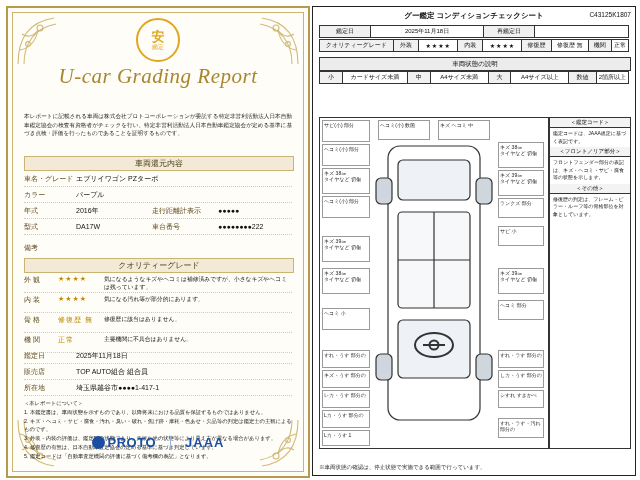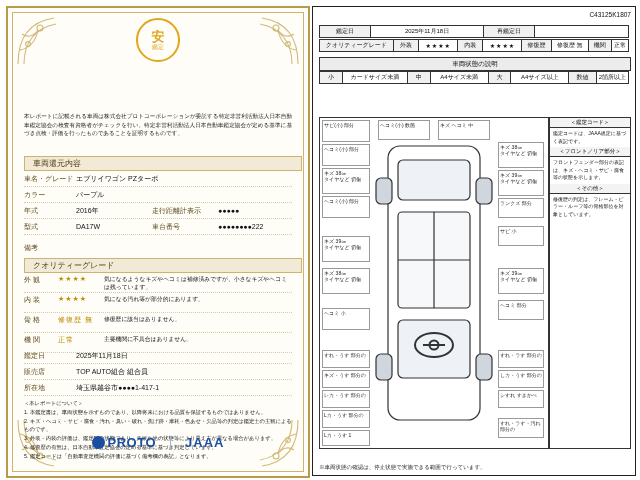--- a/index.html
+++ b/index.html
@@ -17,21 +17,21 @@
   .seal b{font-size:13px;font-weight:700;}
   .seal span{font-size:6px;margin-top:1px;}
 
   .title{position:absolute;top:56px;left:0;width:100%;text-align:center;font-family:"Liberation Serif",serif;
          font-style:italic;font-size:21px;color:#a8862f;letter-spacing:.5px;}
   .subttl{position:absolute;top:88px;left:0;width:100%;text-align:center;font-size:8px;color:#333;}
 
   .blurb{position:absolute;left:16px;top:104px;width:268px;font-size:5.6px;line-height:1.55;color:#222;text-align:justify;}
 
   .sechdr{position:absolute;left:16px;width:268px;height:13px;background:#f2ead6;border:1px solid #cbb371;
-          font-size:8px;line-height:13px;color:#4a3c16;padding-left:8px;}
+          font-size:8px;line-height:13px;text-align:center;color:#4a3c16;}
   .rows{position:absolute;left:16px;width:268px;font-size:7px;color:#111;}
   .row{display:flex;align-items:center;height:15px;border-bottom:1px dotted #d8cda8;}
   .row .k{width:52px;color:#5b4a1c;}
   .row .v{flex:1;}
   .row .k2{width:66px;color:#5b4a1c;}
   .row .v2{width:74px;}
 
   .qrow{display:flex;align-items:flex-start;min-height:17px;border-bottom:1px dotted #d8cda8;padding-top:2px;}
   .qrow .k{width:34px;color:#5b4a1c;font-size:7px;}
   .qrow .st{width:46px;color:#c08a00;font-size:7px;letter-spacing:1px;}
@@ -127,20 +127,21 @@
         <path d="M8 20c6 4 12 2 16-4"></path>
           </g>
         </svg>
     </div>
 
     <div class="seal">
       <b>安</b>
       <span>鑑定</span>
     </div>
 
+    <div class="title">U-car Grading Report</div>
     <div class="blurb">本レポートに記載される車両は株式会社プロトコーポレーションが委託する特定非営利活動法人日本自動車鑑定協会の検査有資格者がチェックを行い、特定非営利活動法人日本自動車鑑定協会が定める基準に基づき点検・評価を行ったものであることを証明するものです。</div>
 
     <div class="sechdr" style="top:148px;">車両還元内容</div>
     <div class="rows" style="top:163px;">
       <div class="row">
         <div class="k">車名・グレード</div>
         <div class="v">エブリイワゴン PZターボ</div>
       </div>
       <div class="row">
         <div class="k">カラー</div>
@@ -216,20 +217,21 @@
       <div class="logo-proto">
         <span class="logo-dot"></span>
         <span>PROTO</span>
       </div>
       <div class="logo-sep"></div>
       <div class="logo-jaaa">JAAA</div>
     </div>
   </div>
 
   <div class="right">
+    <div class="r-title">グー鑑定  コンディションチェックシート</div>
     <div class="r-code">C43125K1807</div>
 
     <table class="tbl" style="left:6px;top:18px;width:310px;">
       <tbody>
           <tr>
         <td class="lbl" style="width:46px;">鑑定日</td>
         <td class="val" style="width:108px;">2025年11月18日</td>
         <td class="lbl" style="width:46px;">再鑑定日</td>
         <td class="val"></td>
       </tr>

